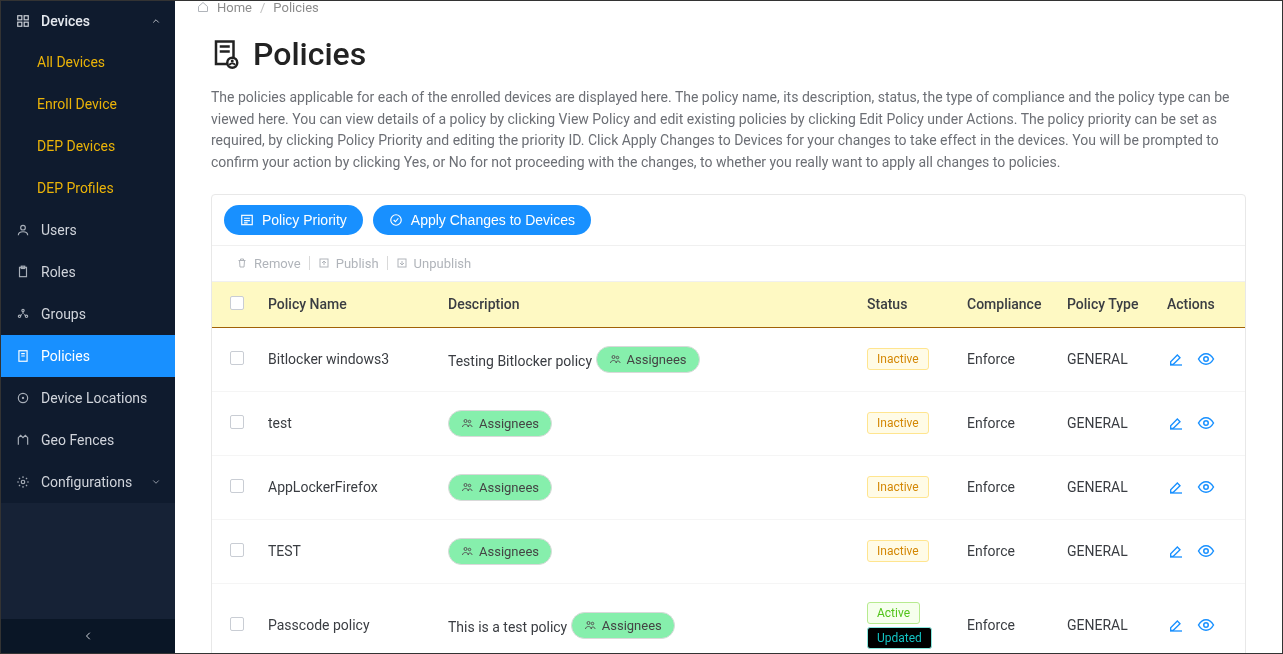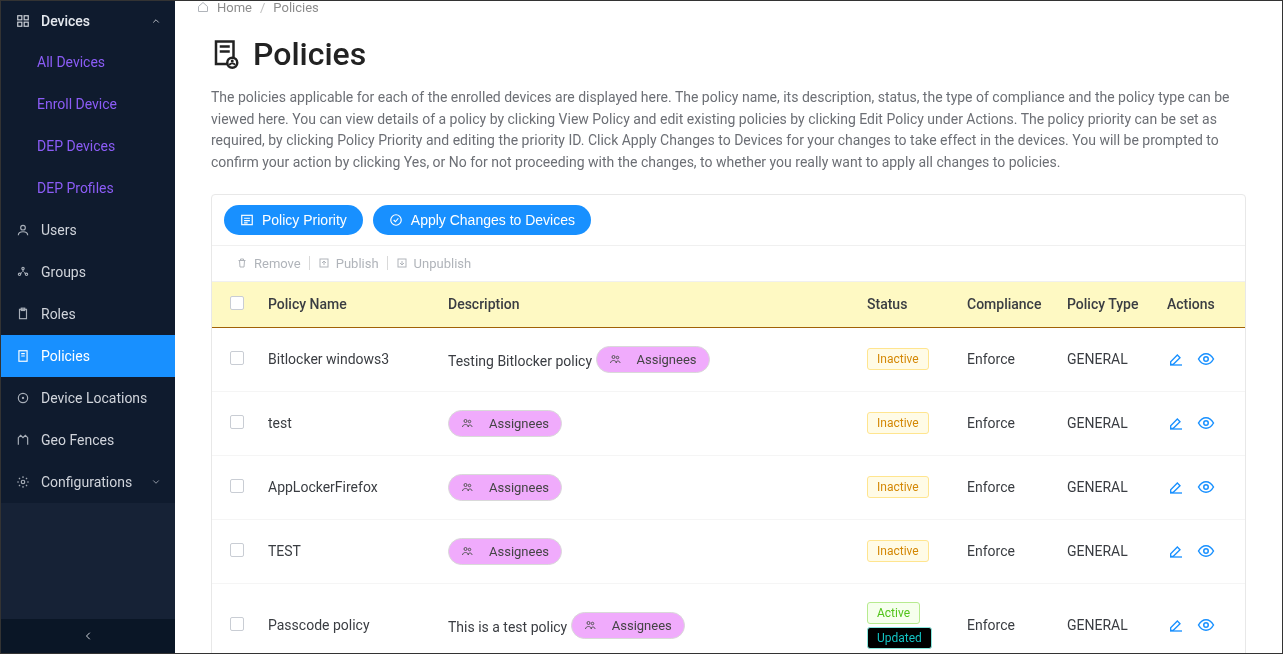--- a/index.html
+++ b/index.html
@@ -5,21 +5,21 @@
   * { box-sizing: border-box; }
   html,body { margin:0; padding:0; font-family: -apple-system, BlinkMacSystemFont, "Segoe UI", Roboto, "Helvetica Neue", Arial, sans-serif; background:#fff; color:#333; }
   body { width:1283px; height:654px; overflow:hidden; border:1px solid #333; }
   .app { display:flex; width:100%; height:100%; position:relative; }
 
   
   .sidebar { width:174px; background:#0f1b2e; color:#d0d4db; display:flex; flex-direction:column; position:relative; }
   .side-item { display:flex; align-items:center; gap:10px; padding:0 14px; height:42px; font-size:14px; cursor:pointer; }
   .side-item.header { font-weight:500; height:40px; color:#e5e9ef; }
   .side-item .icon { width:16px; display:flex; justify-content:center; align-items:center; }
-  .side-children .side-item { padding-left:36px; height:42px; color:#8b5cf6; }
+  .side-children .side-item { padding-left:36px; height:42px; color:#eab308; }
   .side-item.active { background:#1890ff; color:#fff; }
   .side-item.active .icon svg path, .side-item.active .icon svg rect{ stroke:#fff; }
   .side-spacer { flex:1; background:#162236; }
   .side-collapse { height:34px; background:#0a1626; display:flex; align-items:center; justify-content:center; cursor:pointer; }
   .side-item .chev { margin-left:auto; width:10px; display:flex; }
 
   
   .main { flex:1; position:relative; background:#fff; overflow:hidden; }
   .breadcrumb { display:flex; align-items:center; gap:8px; font-size:13px; color:#8c8c8c; padding:0 22px 0 22px; height:20px; position:relative; top:-4px; }
   .breadcrumb .sep { color:#bfbfbf; }
@@ -35,21 +35,21 @@
 
   .table-toolbar { display:flex; align-items:center; gap:0; padding:10px 16px; color:#b0b4ba; font-size:13px; border-bottom:1px solid #f0f0f0; }
   .table-toolbar .tool { display:inline-flex; align-items:center; gap:6px; padding:0 8px; cursor:default; }
   .table-toolbar .divider { width:1px; height:14px; background:#d9d9d9; }
 
   table { width:100%; border-collapse:collapse; }
   thead th { text-align:left; font-size:14px; font-weight:500; color:#3a3d42; padding:14px 12px; border-bottom:1px solid #a16207; background:#fef9c3; }
   tbody td { padding:18px 12px; font-size:14px; color:#3a3d42; border-bottom:1px solid #f5f5f5; vertical-align:middle; }
   td.chkcell, th.chkcell { width:36px; text-align:center; }
   .chk { width:14px; height:14px; border:1px solid #c9cdd4; border-radius:2px; display:inline-block; background:#fff; cursor:pointer; }
-  .assignees-btn { display:inline-flex; align-items:center; gap:16px; border:1px solid #d9d9d9; border-radius:16px; padding:5px 12px; font-size:13px; cursor:pointer; background:#f0abfc; color:#444; }
+  .assignees-btn { display:inline-flex; align-items:center; gap:6px; border:1px solid #d9d9d9; border-radius:16px; padding:5px 12px; font-size:13px; cursor:pointer; background:#86efac; color:#444; }
   .status-cell { display:flex; flex-direction:column; gap:3px; align-items:flex-start; }
   .badge { display:inline-block; padding:3px 9px; border-radius:3px; font-size:12px; border:1px solid; }
   .badge-inactive { background:#fffbe6; border-color:#ffe58f; color:#d48806; }
   .badge-active { background:#f6ffed; border-color:#b7eb8f; color:#52c41a; }
   .badge-updated { background:#000000; border-color:#87e8de; color:#13c2c2; }
 
   .actions-cell { display:flex; gap:12px; }
   .iconbtn { width:18px; height:18px; display:inline-flex; align-items:center; justify-content:center; cursor:pointer; }
 
   th:first-child, td:first-child { padding-left:18px; }
@@ -105,36 +105,36 @@
           <svg width="14" height="14" viewBox="0 0 24 24" fill="none">
             <circle cx="12" cy="8" r="4" stroke="#a8afb9" stroke-width="2"></circle>
             <path d="M4 21c0-4 4-6 8-6s8 2 8 6" stroke="#a8afb9" stroke-width="2"></path>
           </svg>
         </span>
       <span>Users</span>
     </div>
     <div class="side-item">
       <span class="icon">
           <svg width="14" height="14" viewBox="0 0 24 24" fill="none">
+            <rect x="6" y="4" width="12" height="16" stroke="#a8afb9" stroke-width="2"></rect>
+            <rect x="9" y="2" width="6" height="4" stroke="#a8afb9" stroke-width="2"></rect>
+          </svg>
+        </span>
+      <span>Roles</span>
+    </div>
+    <div class="side-item">
+      <span class="icon">
+          <svg width="14" height="14" viewBox="0 0 24 24" fill="none">
             <circle cx="12" cy="6" r="2" stroke="#a8afb9" stroke-width="2"></circle>
             <circle cx="6" cy="16" r="2" stroke="#a8afb9" stroke-width="2"></circle>
             <circle cx="18" cy="16" r="2" stroke="#a8afb9" stroke-width="2"></circle>
             <path d="M12 8v4M10 13l-3 2M14 13l3 2" stroke="#a8afb9" stroke-width="2"></path>
           </svg>
         </span>
       <span>Groups</span>
-    </div>
-    <div class="side-item">
-      <span class="icon">
-          <svg width="14" height="14" viewBox="0 0 24 24" fill="none">
-            <rect x="6" y="4" width="12" height="16" stroke="#a8afb9" stroke-width="2"></rect>
-            <rect x="9" y="2" width="6" height="4" stroke="#a8afb9" stroke-width="2"></rect>
-          </svg>
-        </span>
-      <span>Roles</span>
     </div>
     <div class="side-item active">
       <span class="icon">
           <svg width="14" height="14" viewBox="0 0 24 24" fill="none">
             <rect x="5" y="3" width="14" height="18" stroke="#fff" stroke-width="2"></rect>
             <path d="M9 8h6M9 12h6" stroke="#fff" stroke-width="2"></path>
           </svg>
         </span>
       <span>Policies</span>
     </div>

